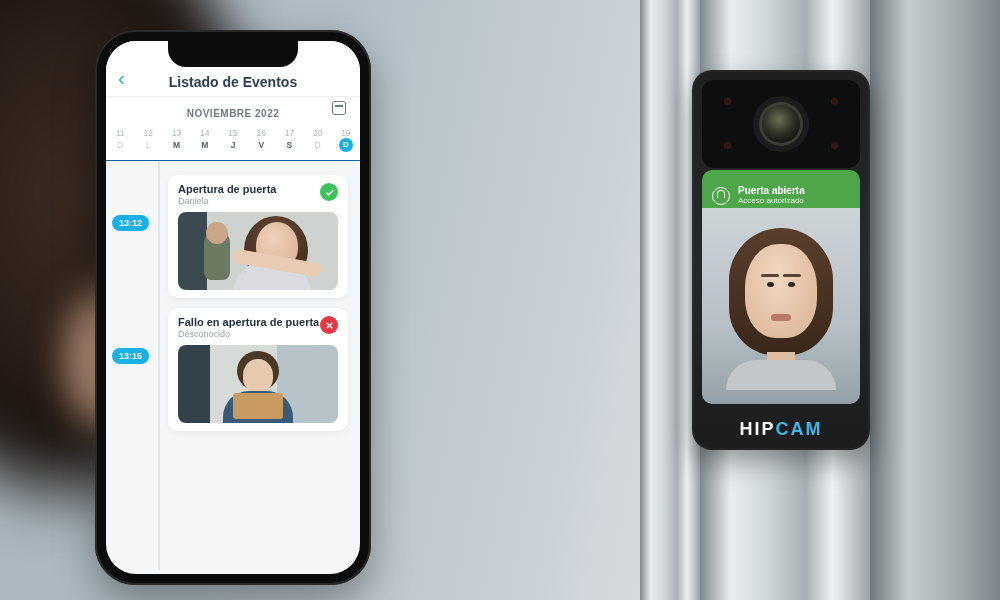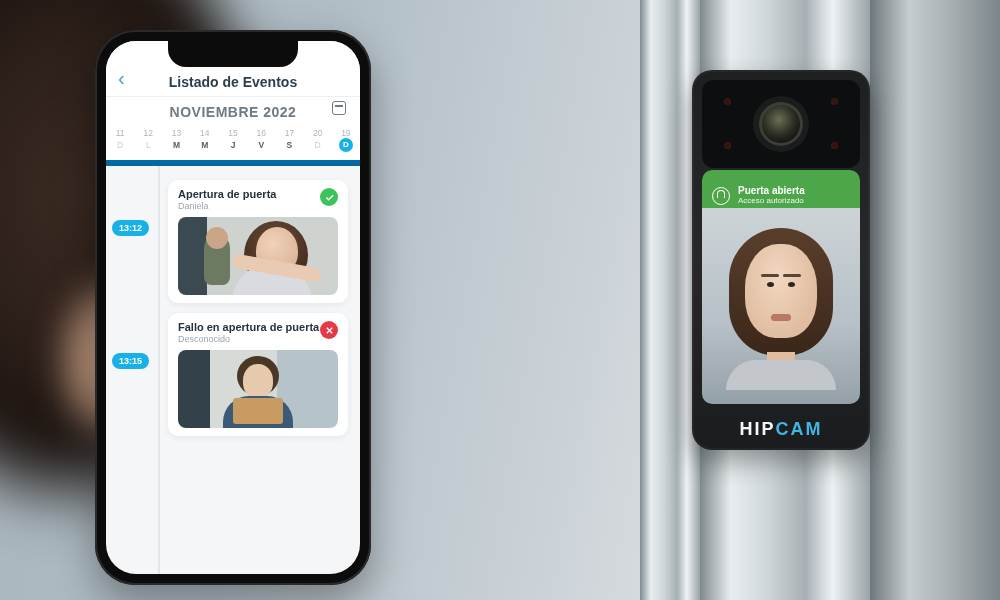--- a/index.html
+++ b/index.html
@@ -49,28 +49,28 @@
   .header {
     position: relative; height: 56px; background: #fff; display: flex;
     align-items: flex-end; justify-content: center; padding-bottom: 6px;
     border-bottom: 1px solid #eceff2;
   }
   .back-btn { position: absolute; left: 12px; bottom: 6px; color: #2aa6e0; font-size: 20px; }
   .title { font-size: 14px; font-weight: 600; color: #2c3e50; }
   .month-row {
     background: #fff; padding: 6px 0 2px; text-align: center; position: relative;
   }
-  .month-label { font-size: 14px; letter-spacing: .5px; color: #6d7b87; font-weight: 600; margin-top: 41px; }
+  .month-label { font-size: 10px; letter-spacing: .5px; color: #6d7b87; font-weight: 600; margin-top: 41px; }
   .cal-icon { position: absolute; right: 14px; top: 4px; width: 14px; height: 14px;
     border: 1.5px solid #6d7b87; border-radius: 3px; }
   .cal-icon::before { content:""; position:absolute; left:2px; right:2px; top:3px; height:1.5px; background:#6d7b87;}
   .cal-grid {
     background:#fff; display:grid; grid-template-columns: repeat(9,1fr);
     font-size: 8.5px; color:#aeb7bf; text-align:center; padding: 4px 0 8px;
-    border-bottom: 6px solid #0369a1;
+    border-bottom: 1px solid #0369a1;
   }
   .cal-grid .num { line-height: 12px; }
   .cal-grid .dow { font-weight:600; color:#54606b; line-height:12px; }
   .cal-grid .dow.fade { color:#c7ced4; font-weight:400;}
   .cal-grid .current-dow {
     width:14px; height:14px; margin: -1px auto 0; border-radius:50%;
     background:#17b1e8; color:#fff; font-size:8px; line-height:14px; font-weight:700;
   }
   .timeline { position: relative; padding: 8px 12px 0 12px; height: calc(100% - 124px); overflow: hidden;}
   .rail { position:absolute; left: 52px; top: 0; bottom: 0; width: 1.5px; background:#e1e6ea;}

